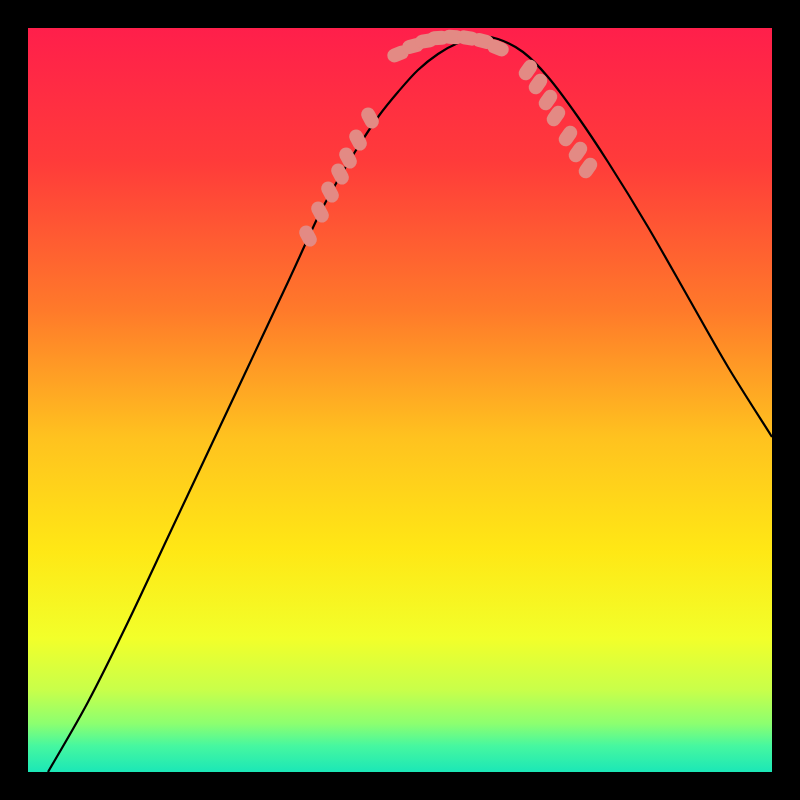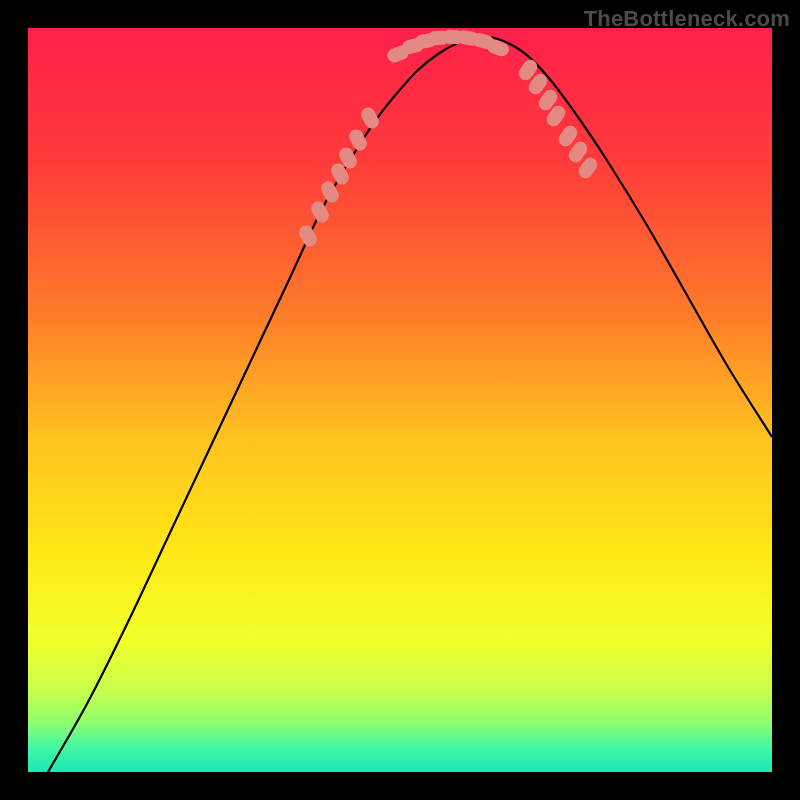--- a/index.html
+++ b/index.html
@@ -39,21 +39,20 @@
   }
   .marker {
     fill: #e38a84;
     stroke: none;
   }
 </style>
 </head>
 <body>
 
 <div class="frame">
-  <div class="watermark">TheBottleneck.com</div>
 
   <div class="plot-area">
     <svg class="curve" viewBox="0 0 744 744" preserveAspectRatio="none">
       <defs>
         <linearGradient id="bg-grad" x1="0" y1="0" x2="0" y2="1">
         <stop offset="0%" stop-color="#ff1f4b"></stop>
             <stop offset="18%" stop-color="#ff3b3a"></stop>
             <stop offset="38%" stop-color="#ff7a2a"></stop>
             <stop offset="55%" stop-color="#ffc21f"></stop>
             <stop offset="70%" stop-color="#ffe715"></stop>

